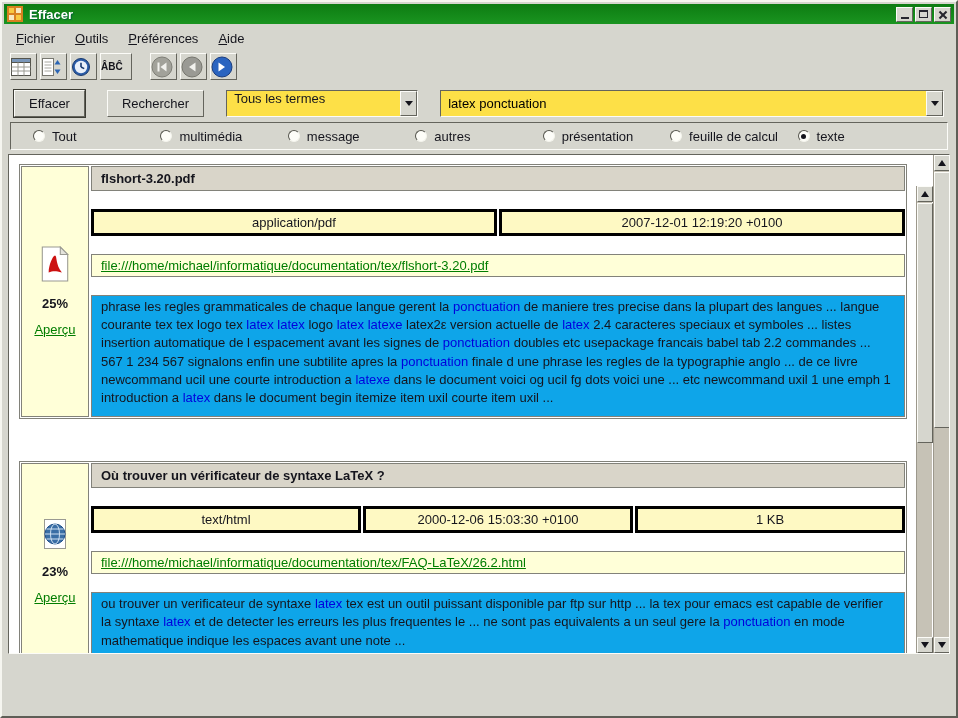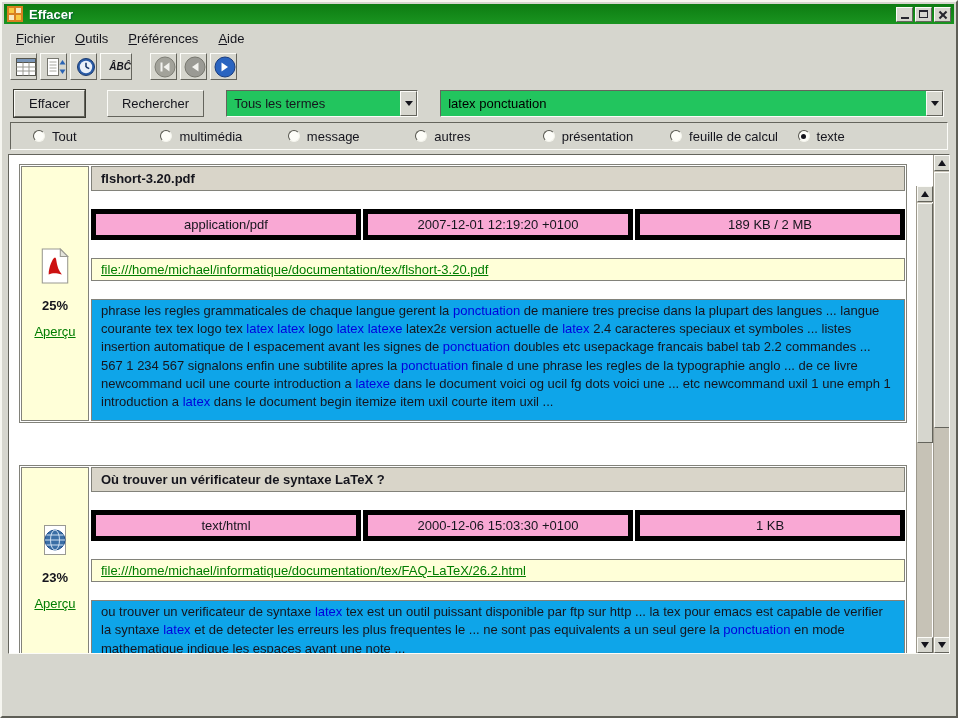--- a/index.html
+++ b/index.html
@@ -36,36 +36,36 @@
   .winbtn.close .g::before { transform:rotate(45deg); }
   .winbtn.close .g::after  { transform:rotate(-45deg); }
   
   .menubar { display:flex; gap:4px; padding:3px 6px; height:24px; align-items:center; }
   .menu-item { padding:2px 8px; }
   
   .toolbar { display:flex; align-items:center; gap:3px; padding:3px 8px; height:33px; }
   .tbtn {
     width:27px; height:27px; background:#d6d6ce;
     border:1px solid; border-color:#fcfcf8 #64645c #64645c #fcfcf8;
-    display:flex; align-items:center; justify-content:flex-end;font-style:italic;
+    display:flex; align-items:center; justify-content:flex-start;
   }
   .tbtn.spell { width:32px; font-size:10px; font-weight:bold; letter-spacing:0; }
   .tb-gap { width:12px; }
   
   .searchrow { display:flex; align-items:center; gap:22px; margin:7px 12px 5px 12px; height:27px; }
   .btn {
     height:27px; background:#d6d6ce; padding:0 14px; font-size:13px; color:#15151d;
     border:1px solid; border-color:#fcfcf8 #64645c #64645c #fcfcf8;
     display:flex; align-items:center; justify-content:center;
   }
   .btn.default { box-shadow:0 0 0 1px #3c3c34; }
   .combo {
-    height:27px; background:#22c55e;
+    height:27px; background:#fde047;
     border:1px solid; border-color:#64645c #fcfcf8 #fcfcf8 #64645c;
-    display:flex; align-items:center; overflow:hidden;
+    display:flex; overflow:hidden;
   }
   .combo .val { flex:1; padding:0 7px; white-space:nowrap; }
   .combo.mode { width:192px; flex:none; }
   .combo.query { flex:1; }
   .combo input { border:none; outline:none; flex:1; font:inherit; color:#000; padding:0 7px; background:transparent; }
   .combo-arrow {
     width:17px; height:100%; flex:none; background:#d6d6ce;
     border:1px solid; border-color:#fcfcf8 #64645c #64645c #fcfcf8;
     display:flex; align-items:center; justify-content:center;
   }
@@ -96,21 +96,21 @@
   .reslist { margin:9px 42px 0 10px; }
   .result-entry { margin-bottom:42px; border:1px solid #82827a; background:#ffffff; padding:1px; display:flex; gap:2px; }
   .res-left {
     width:68px; flex:none; border:1px solid #82827a; background:#ffffd8;
     display:flex; flex-direction:column; align-items:center; justify-content:center; gap:11px; padding:6px 0;
   }
   .res-pct { font-weight:bold; }
   .res-right { flex:1; min-width:0; display:flex; flex-direction:column; gap:18px; }
   .res-title { border:1px solid #82827a; background:#d9d5c9; font-weight:bold; padding:4px 9px; }
   .res-inforow { display:flex; gap:2px; }
-  .res-cell { flex:1; border:5px solid #000000; background:#f9a8d4; text-align:center; padding:3px 4px; white-space:nowrap; overflow:hidden; }
+  .res-cell { flex:1; border:3px solid #000000; background:#fef9c3; text-align:center; padding:3px 4px; white-space:nowrap; overflow:hidden; }
   .res-url { border:1px solid #82827a; background:#ffffd8; padding:3px 9px; white-space:nowrap; overflow:hidden; }
   .res-snippet { border:1px solid #82827a; background:#0ea5e9; padding:2px 9px 9px 9px; line-height:1.4; flex:1; }
   .hl { color:#0000dd; }
   
   .sb { position:absolute; width:16px; background:#c6c2b6; border-left:1px solid #9c988c; }
   .sb.outer { right:0; top:0; bottom:0; }
   .sb.inner { right:17px; top:31px; bottom:0; }
   .sb-btn {
     position:absolute; left:0; width:16px; height:16px; background:#d6d6ce;
     border:1px solid; border-color:#fcfcf8 #64645c #64645c #fcfcf8;
@@ -279,21 +279,20 @@
                 <path d="M9 25 C9 18 13 9 15 9 C17 9 15.5 18 21.5 25 C15.5 23.5 13 23.5 9 25 Z" fill="#cc1111"></path>
               </svg></div>
             <div class="res-pct">25%</div>
             <a class="greenlink res-preview">Aperçu</a>
           </div>
           <div class="res-right">
             <div class="res-title">flshort-3.20.pdf</div>
             <div class="res-inforow">
               <div class="res-cell">application/pdf</div>
               <div class="res-cell">2007-12-01 12:19:20 +0100</div>
-              <div class="res-cell">189 KB / 2 MB</div>
             </div>
             <div class="res-url"><a class="greenlink">file:///home/michael/informatique/documentation/tex/flshort-3.20.pdf</a></div>
             <div class="res-snippet"><span>phrase les regles grammaticales de chaque langue gerent la </span><span class="hl">ponctuation</span><span> de maniere tres precise dans la plupart des langues ... langue courante tex tex logo tex </span><span class="hl">latex latex</span><span> logo </span><span class="hl">latex latexe</span><span> latex2ε version actuelle de </span><span class="hl">latex</span><span> 2.4 caracteres speciaux et symboles ... listes insertion automatique de l espacement avant les signes de </span><span class="hl">ponctuation</span><span> doubles etc usepackage francais babel tab 2.2 commandes ... 567 1 234 567 signalons enfin une subtilite apres la </span><span class="hl">ponctuation</span><span> finale d une phrase les regles de la typographie anglo ... de ce livre newcommand ucil une courte introduction a </span><span class="hl">latexe</span><span> dans le document voici og ucil fg dots voici une ... etc newcommand uxil 1 une emph 1 introduction a </span><span class="hl">latex</span><span> dans le document begin itemize item uxil courte item uxil ...</span></div>
           </div>
         </div>
         <div class="result-entry">
           <div class="res-left">
             <div class="res-icon"><svg width="30" height="32" viewBox="0 0 30 32">
                 <rect x="4.5" y="1.5" width="21" height="29" fill="#ffffff" stroke="#9a9a92"></rect>
                 <circle cx="15" cy="16" r="10" fill="#3a6ea5" stroke="#1d4f8a"></circle>

